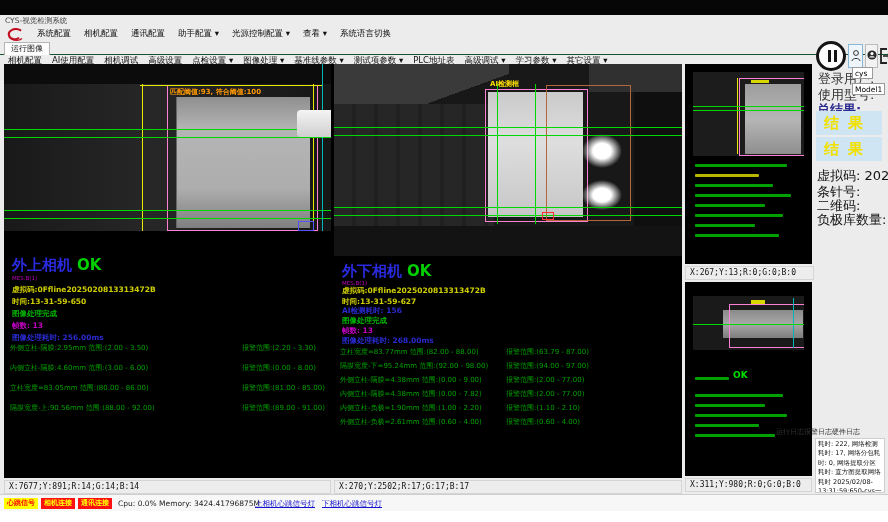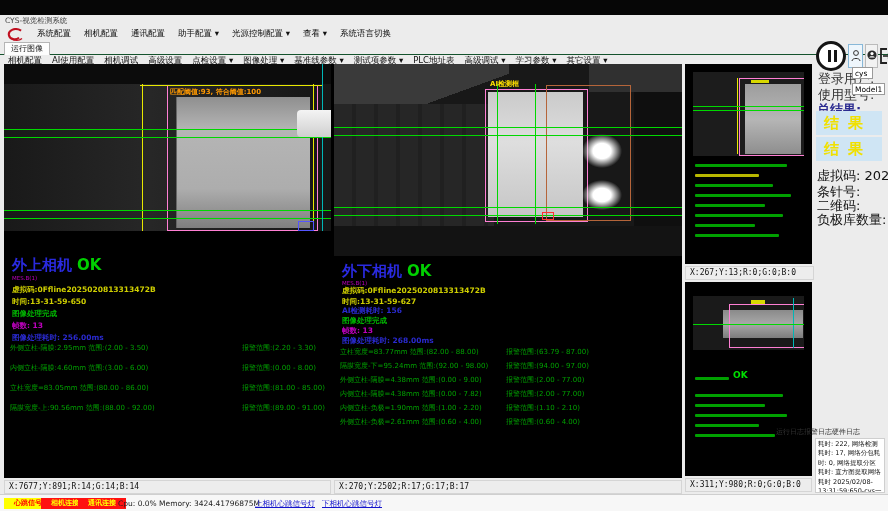--- a/index.html
+++ b/index.html
@@ -38,21 +38,21 @@
   
   .slabel{position:absolute;font-size:13px;color:#333;white-space:nowrap;}
   .sbox{position:absolute;height:12px;font-size:7.5px;border:1px solid #9a9a9a;background:#fff;padding:0 2px;box-sizing:border-box;font-family:"DejaVu Sans","Liberation Sans",sans-serif;}
   .resultbox{position:absolute;left:816px;width:66px;height:24px;background:#cfe5f4;
              color:#f0e000;font-size:15px;font-weight:bold;letter-spacing:9px;line-height:24px;padding-left:8px;box-sizing:border-box;white-space:nowrap;overflow:hidden;}
   .logtab{font-size:7px;color:#333;white-space:nowrap;}
   .logarea{position:absolute;left:815px;top:438px;width:70px;height:55px;background:#fff;border:1px solid #cfcfcf;box-sizing:border-box;
            font-size:6.5px;line-height:1.45;color:#111;padding:1px 2px;overflow:hidden;}
   
   .statusbar{position:absolute;left:0;top:494px;width:888px;height:17px;background:#f7f7f7;border-top:1px solid #cfcfcf;}
-  .badge{position:absolute;top:3px;height:11px;line-height:11px;font-size:7px;font-weight:bold;padding:0 10px;}
+  .badge{position:absolute;top:3px;height:11px;line-height:11px;font-size:7px;font-weight:bold;padding:0 3px;}
   .stxt{position:absolute;top:4px;font-size:7.5px;color:#222;white-space:nowrap;}
   .slink{position:absolute;top:4px;font-size:7.5px;color:#1414cc;text-decoration:underline;white-space:nowrap;cursor:pointer;}
   .bottomstrip{position:absolute;left:0;top:511px;width:888px;height:11px;background:#fff;}
   
   .pausebtn{position:absolute;left:816px;top:41px;width:30px;height:30px;border:3px solid #151515;border-radius:50%;background:#fff;box-sizing:border-box;}
   .pausebtn i{position:absolute;top:6px;width:3px;height:12px;background:#151515;}
   .iconbtn{position:absolute;box-sizing:border-box;display:flex;align-items:center;justify-content:center;}
 </style>
 </head>
 <body>

